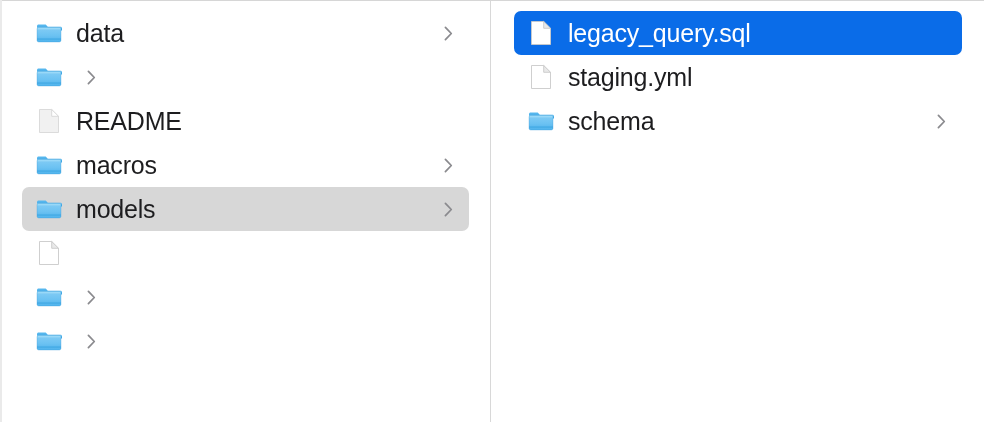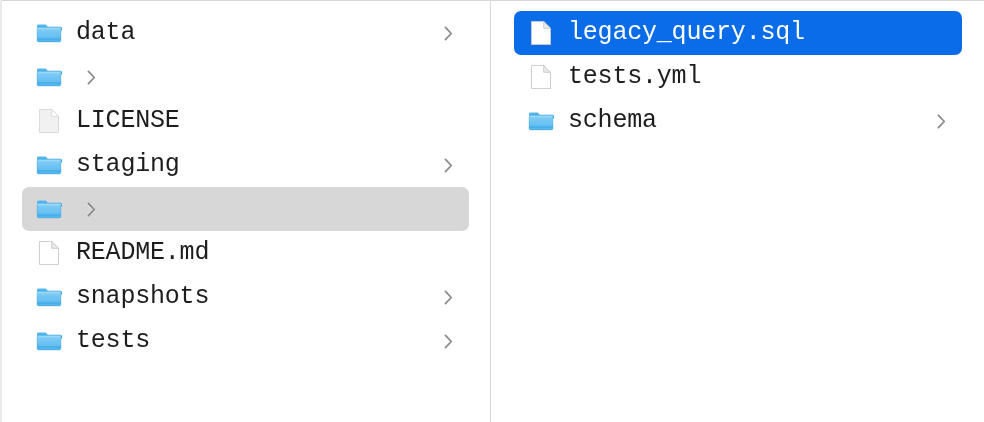--- a/index.html
+++ b/index.html
@@ -13,21 +13,20 @@
     -webkit-font-smoothing: antialiased;
   }
 
   #finder {
     position: relative;
     width: 984px;
     height: 422px;
     background: #3b82f6;
     display: flex;
     overflow: hidden;
-    font-family: Liberation Mono, monospace;
   }
 
   
   #finder::before {
     content: "";
     position: absolute;
     left: 0; top: 0;
     width: 984px; height: 1px;
     background: #d6d6d6;
     z-index: 5;
@@ -172,21 +171,21 @@
   </svg>
 </span>
         </div>
         <div class="row">
           <span class="row-icon">
   <svg viewBox="0 0 26 30" xmlns="http://www.w3.org/2000/svg" aria-hidden="true">
     <path d="M3.5 3.5h12.2l6.8 6.8v16.2H3.5z" fill="#f1f1f1" stroke="#d7d7d7" stroke-width="0.9" stroke-linejoin="round"></path>
     <path d="M15.7 3.5l6.8 6.8h-6.8z" fill="#ffffff" stroke="#d7d7d7" stroke-width="0.9" stroke-linejoin="round"></path>
   </svg>
 </span>
-          <span class="row-label">LICENSE</span>
+          <span class="row-label">README</span>
           <span class="row-chevron hidden">
   <svg width="9" height="15" viewBox="0 0 9 15" xmlns="http://www.w3.org/2000/svg" aria-hidden="true">
     <path d="M1.4 1.3L7.3 7.5 1.4 13.7" fill="none" stroke="#8a8a8e" stroke-width="1.7" stroke-linecap="round" stroke-linejoin="round"></path>
   </svg>
 </span>
         </div>
         <div class="row">
           <span class="row-icon">
   <svg viewBox="0 0 26 30" xmlns="http://www.w3.org/2000/svg" aria-hidden="true">
     <defs>
@@ -200,21 +199,21 @@
         <stop offset="1" stop-color="#3ea6e4"></stop>
       </linearGradient>
     </defs>
     <path d="M1 8.2c0-.9.7-1.6 1.6-1.6h7.1l2.1 2.2h12.6c.9 0 1.6.7 1.6 1.6v2.1H1z" fill="url(#fldTab)"></path>
     <rect x="1" y="9.4" width="24" height="14.6" rx="1.7" fill="url(#fldBody)"></rect>
     <rect x="1" y="9.4" width="24" height="2.0" fill="#9ddaf8" opacity="0.85"></rect>
     <rect x="1" y="20.4" width="24" height="1.3" fill="#2f9ddd" opacity="0.55"></rect>
     <rect x="1" y="9.4" width="24" height="14.6" rx="1.7" fill="none" stroke="#3d9ed6" stroke-width="0.6" opacity="0.55"></rect>
   </svg>
 </span>
-          <span class="row-label">staging</span>
+          <span class="row-label">macros</span>
           <span class="row-chevron">
   <svg width="9" height="15" viewBox="0 0 9 15" xmlns="http://www.w3.org/2000/svg" aria-hidden="true">
     <path d="M1.4 1.3L7.3 7.5 1.4 13.7" fill="none" stroke="#8a8a8e" stroke-width="1.7" stroke-linecap="round" stroke-linejoin="round"></path>
   </svg>
 </span>
         </div>
         <div class="row selected-gray">
           <span class="row-icon">
   <svg viewBox="0 0 26 30" xmlns="http://www.w3.org/2000/svg" aria-hidden="true">
     <defs>
@@ -228,34 +227,34 @@
         <stop offset="1" stop-color="#3ea6e4"></stop>
       </linearGradient>
     </defs>
     <path d="M1 8.2c0-.9.7-1.6 1.6-1.6h7.1l2.1 2.2h12.6c.9 0 1.6.7 1.6 1.6v2.1H1z" fill="url(#fldTab)"></path>
     <rect x="1" y="9.4" width="24" height="14.6" rx="1.7" fill="url(#fldBody)"></rect>
     <rect x="1" y="9.4" width="24" height="2.0" fill="#9ddaf8" opacity="0.85"></rect>
     <rect x="1" y="20.4" width="24" height="1.3" fill="#2f9ddd" opacity="0.55"></rect>
     <rect x="1" y="9.4" width="24" height="14.6" rx="1.7" fill="none" stroke="#3d9ed6" stroke-width="0.6" opacity="0.55"></rect>
   </svg>
 </span>
+          <span class="row-label">models</span>
           <span class="row-chevron">
   <svg width="9" height="15" viewBox="0 0 9 15" xmlns="http://www.w3.org/2000/svg" aria-hidden="true">
     <path d="M1.4 1.3L7.3 7.5 1.4 13.7" fill="none" stroke="#8a8a8e" stroke-width="1.7" stroke-linecap="round" stroke-linejoin="round"></path>
   </svg>
 </span>
         </div>
         <div class="row">
           <span class="row-icon">
   <svg viewBox="0 0 26 30" xmlns="http://www.w3.org/2000/svg" aria-hidden="true">
     <path d="M3.5 3.5h12.2l6.8 6.8v16.2H3.5z" fill="#ffffff" stroke="#c9c9c9" stroke-width="0.9" stroke-linejoin="round"></path>
     <path d="M15.7 3.5l6.8 6.8h-6.8z" fill="#e9e9e9" stroke="#c9c9c9" stroke-width="0.9" stroke-linejoin="round"></path>
   </svg>
 </span>
-          <span class="row-label">README.md</span>
           <span class="row-chevron hidden">
   <svg width="9" height="15" viewBox="0 0 9 15" xmlns="http://www.w3.org/2000/svg" aria-hidden="true">
     <path d="M1.4 1.3L7.3 7.5 1.4 13.7" fill="none" stroke="#8a8a8e" stroke-width="1.7" stroke-linecap="round" stroke-linejoin="round"></path>
   </svg>
 </span>
         </div>
         <div class="row">
           <span class="row-icon">
   <svg viewBox="0 0 26 30" xmlns="http://www.w3.org/2000/svg" aria-hidden="true">
     <defs>
@@ -269,49 +268,47 @@
         <stop offset="1" stop-color="#3ea6e4"></stop>
       </linearGradient>
     </defs>
     <path d="M1 8.2c0-.9.7-1.6 1.6-1.6h7.1l2.1 2.2h12.6c.9 0 1.6.7 1.6 1.6v2.1H1z" fill="url(#fldTab)"></path>
     <rect x="1" y="9.4" width="24" height="14.6" rx="1.7" fill="url(#fldBody)"></rect>
     <rect x="1" y="9.4" width="24" height="2.0" fill="#9ddaf8" opacity="0.85"></rect>
     <rect x="1" y="20.4" width="24" height="1.3" fill="#2f9ddd" opacity="0.55"></rect>
     <rect x="1" y="9.4" width="24" height="14.6" rx="1.7" fill="none" stroke="#3d9ed6" stroke-width="0.6" opacity="0.55"></rect>
   </svg>
 </span>
-          <span class="row-label">snapshots</span>
-          <span class="row-chevron">
-  <svg width="9" height="15" viewBox="0 0 9 15" xmlns="http://www.w3.org/2000/svg" aria-hidden="true">
-    <path d="M1.4 1.3L7.3 7.5 1.4 13.7" fill="none" stroke="#8a8a8e" stroke-width="1.7" stroke-linecap="round" stroke-linejoin="round"></path>
-  </svg>
-</span>
-        </div>
-        <div class="row">
-          <span class="row-icon">
-  <svg viewBox="0 0 26 30" xmlns="http://www.w3.org/2000/svg" aria-hidden="true">
-    <defs>
-      <linearGradient id="fldBody" x1="0" y1="0" x2="0" y2="1">
-        <stop offset="0" stop-color="#84cdf5"></stop>
-        <stop offset="0.55" stop-color="#6cc2f2"></stop>
-        <stop offset="1" stop-color="#4fb3ec"></stop>
-      </linearGradient>
-      <linearGradient id="fldTab" x1="0" y1="0" x2="0" y2="1">
-        <stop offset="0" stop-color="#59b9ef"></stop>
-        <stop offset="1" stop-color="#3ea6e4"></stop>
-      </linearGradient>
-    </defs>
-    <path d="M1 8.2c0-.9.7-1.6 1.6-1.6h7.1l2.1 2.2h12.6c.9 0 1.6.7 1.6 1.6v2.1H1z" fill="url(#fldTab)"></path>
-    <rect x="1" y="9.4" width="24" height="14.6" rx="1.7" fill="url(#fldBody)"></rect>
-    <rect x="1" y="9.4" width="24" height="2.0" fill="#9ddaf8" opacity="0.85"></rect>
-    <rect x="1" y="20.4" width="24" height="1.3" fill="#2f9ddd" opacity="0.55"></rect>
-    <rect x="1" y="9.4" width="24" height="14.6" rx="1.7" fill="none" stroke="#3d9ed6" stroke-width="0.6" opacity="0.55"></rect>
-  </svg>
-</span>
-          <span class="row-label">tests</span>
+          <span class="row-chevron">
+  <svg width="9" height="15" viewBox="0 0 9 15" xmlns="http://www.w3.org/2000/svg" aria-hidden="true">
+    <path d="M1.4 1.3L7.3 7.5 1.4 13.7" fill="none" stroke="#8a8a8e" stroke-width="1.7" stroke-linecap="round" stroke-linejoin="round"></path>
+  </svg>
+</span>
+        </div>
+        <div class="row">
+          <span class="row-icon">
+  <svg viewBox="0 0 26 30" xmlns="http://www.w3.org/2000/svg" aria-hidden="true">
+    <defs>
+      <linearGradient id="fldBody" x1="0" y1="0" x2="0" y2="1">
+        <stop offset="0" stop-color="#84cdf5"></stop>
+        <stop offset="0.55" stop-color="#6cc2f2"></stop>
+        <stop offset="1" stop-color="#4fb3ec"></stop>
+      </linearGradient>
+      <linearGradient id="fldTab" x1="0" y1="0" x2="0" y2="1">
+        <stop offset="0" stop-color="#59b9ef"></stop>
+        <stop offset="1" stop-color="#3ea6e4"></stop>
+      </linearGradient>
+    </defs>
+    <path d="M1 8.2c0-.9.7-1.6 1.6-1.6h7.1l2.1 2.2h12.6c.9 0 1.6.7 1.6 1.6v2.1H1z" fill="url(#fldTab)"></path>
+    <rect x="1" y="9.4" width="24" height="14.6" rx="1.7" fill="url(#fldBody)"></rect>
+    <rect x="1" y="9.4" width="24" height="2.0" fill="#9ddaf8" opacity="0.85"></rect>
+    <rect x="1" y="20.4" width="24" height="1.3" fill="#2f9ddd" opacity="0.55"></rect>
+    <rect x="1" y="9.4" width="24" height="14.6" rx="1.7" fill="none" stroke="#3d9ed6" stroke-width="0.6" opacity="0.55"></rect>
+  </svg>
+</span>
           <span class="row-chevron">
   <svg width="9" height="15" viewBox="0 0 9 15" xmlns="http://www.w3.org/2000/svg" aria-hidden="true">
     <path d="M1.4 1.3L7.3 7.5 1.4 13.7" fill="none" stroke="#8a8a8e" stroke-width="1.7" stroke-linecap="round" stroke-linejoin="round"></path>
   </svg>
 </span>
         </div>
       </div>
   </div>
 
   <div class="column col-2">
@@ -330,21 +327,21 @@
   </svg>
 </span>
         </div>
         <div class="row">
           <span class="row-icon">
   <svg viewBox="0 0 26 30" xmlns="http://www.w3.org/2000/svg" aria-hidden="true">
     <path d="M3.5 3.5h12.2l6.8 6.8v16.2H3.5z" fill="#ffffff" stroke="#c9c9c9" stroke-width="0.9" stroke-linejoin="round"></path>
     <path d="M15.7 3.5l6.8 6.8h-6.8z" fill="#e9e9e9" stroke="#c9c9c9" stroke-width="0.9" stroke-linejoin="round"></path>
   </svg>
 </span>
-          <span class="row-label">tests.yml</span>
+          <span class="row-label">staging.yml</span>
           <span class="row-chevron hidden">
   <svg width="9" height="15" viewBox="0 0 9 15" xmlns="http://www.w3.org/2000/svg" aria-hidden="true">
     <path d="M1.4 1.3L7.3 7.5 1.4 13.7" fill="none" stroke="#8a8a8e" stroke-width="1.7" stroke-linecap="round" stroke-linejoin="round"></path>
   </svg>
 </span>
         </div>
         <div class="row">
           <span class="row-icon">
   <svg viewBox="0 0 26 30" xmlns="http://www.w3.org/2000/svg" aria-hidden="true">
     <defs>

